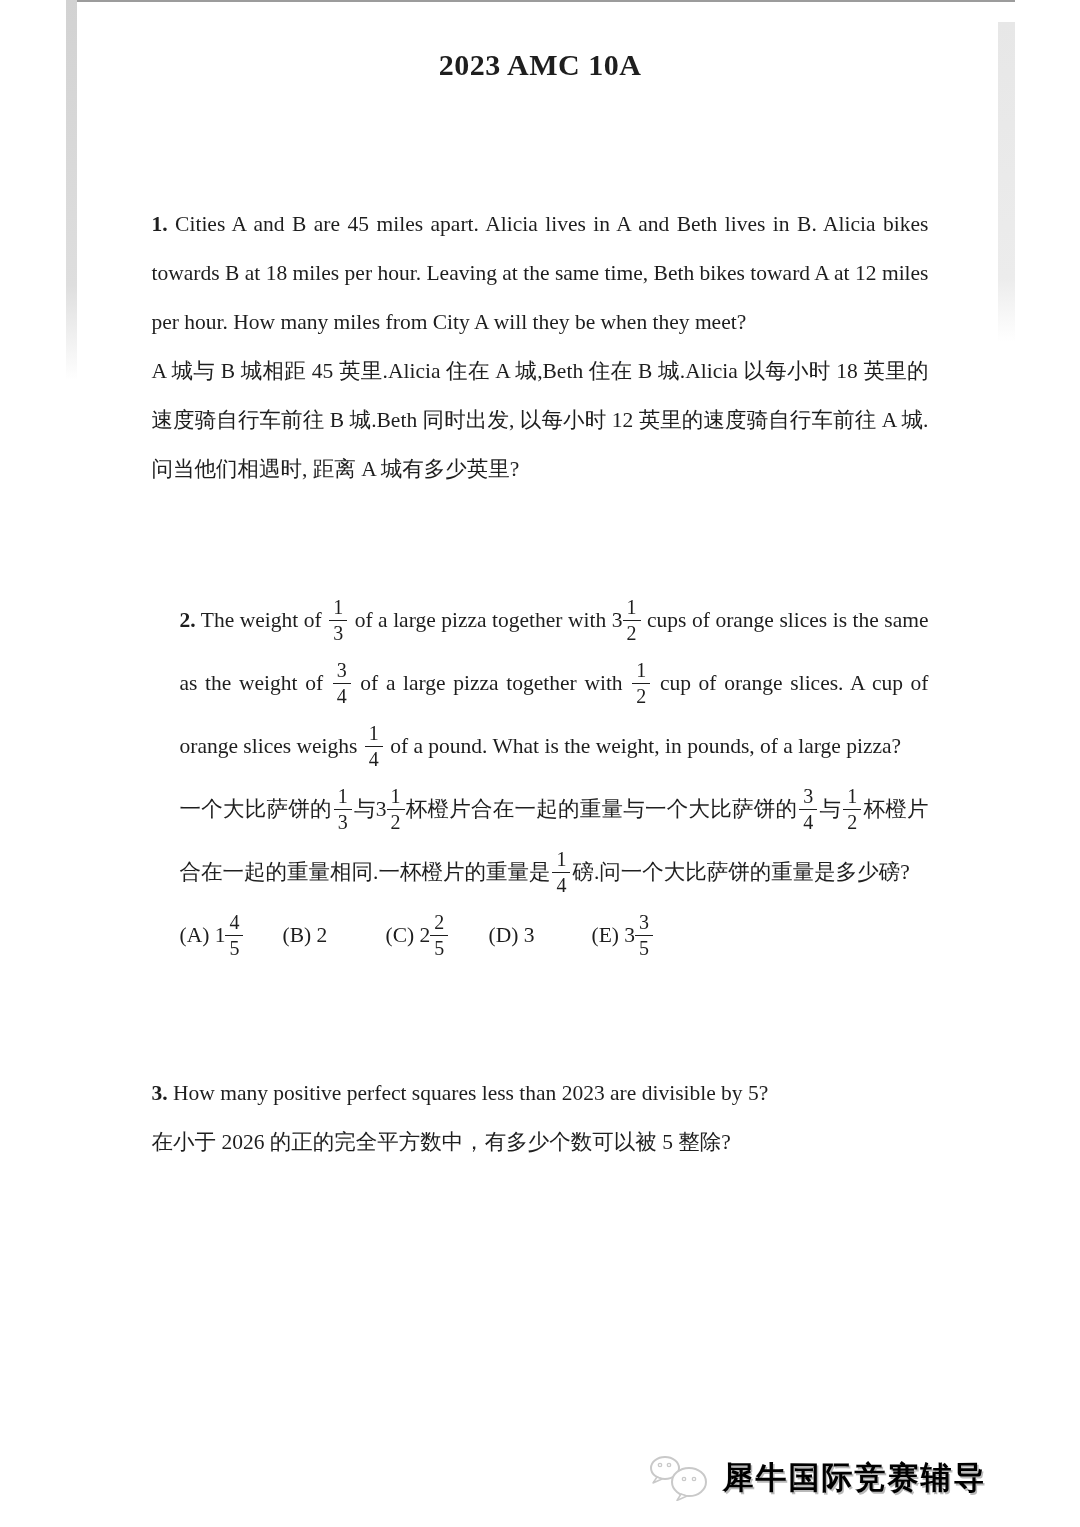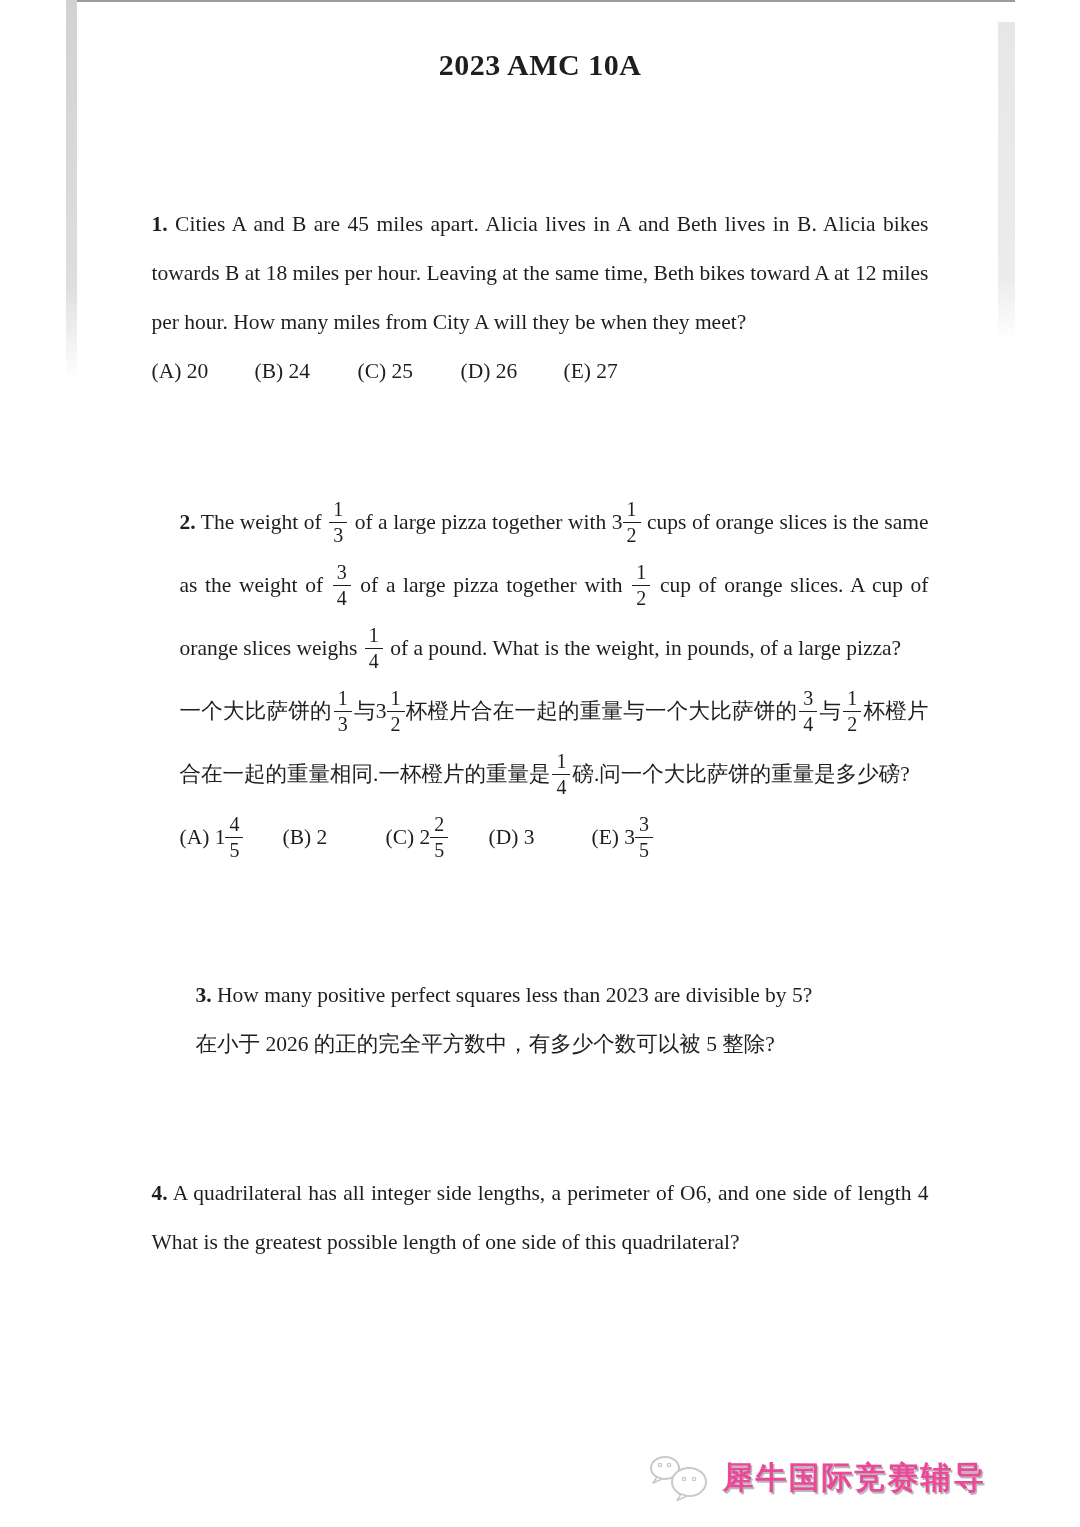--- a/index.html
+++ b/index.html
@@ -28,21 +28,21 @@
   .title {
     margin: 0; padding-top: 46px;
     text-align: center;
     font-size: 30px; line-height: 38px; font-weight: bold;
     letter-spacing: 0.5px;
   }
   .content { padding: 0 86px 0 86px; font-family: Liberation Serif, serif; }
   .problem { margin: 0; }
   .p1 { margin-top: 116px; }
   .p2 { margin-top: 97px; margin-left: 28px; }
-  .p3 { margin-top: 100px; margin-left: 44px; }
+  .p3 { margin-top: 100px; }
   .p4 { margin-top: 100px; }
   .para {
     margin: 0;
     font-size: 21.5px;
     line-height: 49px;
     text-align: justify;
   }
   .bold { font-weight: bold; }
   .choices {
     margin: 0;
@@ -77,41 +77,41 @@
   .watermark {
     position: absolute;
     right: 28px; bottom: 26px;
     display: flex; align-items: center; gap: 9px;
   }
   .wm-text {
     font-family: "Liberation Sans", sans-serif;
     font-weight: bold;
     font-size: 31px;
     letter-spacing: 2px;
-    color: #ec4899;
+    color: #000000;
     text-shadow: 1.5px 1.5px 0 #b9b9b9, -0.5px -0.5px 0 #e8e8e8;
     white-space: nowrap;
   }
   .wm-icon svg { display: block; }
 </style>
 </head>
 <body>
 
 <div class="page">
   <div class="top-line"></div>
   <div class="left-strip"></div>
   <div class="right-strip"></div>
 
   <h1 class="title">2023 AMC 10A</h1>
 
   <div class="content">
 
     <section class="problem p1">
       <p class="para"><span class="bold">1.</span> Cities A and B are 45 miles apart. Alicia lives in A and Beth lives in B. Alicia bikes towards B at 18 miles per hour. Leaving at the same time, Beth bikes toward A at 12 miles per hour. How many miles from City A will they be when they meet?</p>
-      <p class="choices"><span class="choice"><span class="choice-label">(A) </span>20</span><span class="choice"><span class="choice-label">(B) </span>24</span><span class="choice"><span class="choice-label">(C) </span>25</span><span class="choice"><span class="choice-label">(D) </span>26</span><span class="choice"><span class="choice-label">(E) </span>27</span></p>
+      <p class="para">A 城与 B 城相距 45 英里.Alicia 住在 A 城,Beth 住在 B 城.Alicia 以每小时 18 英里的速度骑自行车前往 B 城.Beth 同时出发, 以每小时 12 英里的速度骑自行车前往 A 城.问当他们相遇时, 距离 A 城有多少英里?</p>
     </section>
 
     <section class="problem p2">
       <p class="para"><span class="bold">2.</span> The weight of <span class="frac"><span class="num">1</span><span class="den">3</span></span> of a large pizza together with <span class="mixed">
             <span class="mint">3</span>
             <span class="frac">
               <span class="num">1</span>
               <span class="den">2</span>
             </span>
           </span> cups of orange slices is the same as the weight of <span class="frac"><span class="num">3</span><span class="den">4</span></span> of a large pizza together with <span class="frac"><span class="num">1</span><span class="den">2</span></span> cup of orange slices. A cup of orange slices weighs <span class="frac"><span class="num">1</span><span class="den">4</span></span> of a pound. What is the weight, in pounds, of a large pizza?</p>
@@ -141,23 +141,20 @@
                 <span class="den">5</span>
               </span>
             </span></span></p>
     </section>
 
     <section class="problem p3">
       <p class="para"><span class="bold">3.</span> How many positive perfect squares less than 2023 are divisible by 5?</p>
       <p class="para">在小于 2026 的正的完全平方数中，有多少个数可以被 5 整除?</p>
     </section>
 
-    <section class="problem p4">
-      <p class="para"><span class="bold">4.</span> A quadrilateral has all integer side lengths, a perimeter of O6, and one side of length 4 What is the greatest possible length of one side of this quadrilateral?</p>
-    </section>
 
   </div>
 
   <div class="watermark">
     <span class="wm-icon">
       <svg width="66" height="46" viewBox="0 0 66 46" xmlns="http://www.w3.org/2000/svg">
         <ellipse cx="17" cy="13" rx="14" ry="11" fill="#ffffff" stroke="#c9c9c9" stroke-width="2"></ellipse>
         <path d="M9 22 L5 28 L14 24 Z" fill="#ffffff" stroke="#c9c9c9" stroke-width="1.5" stroke-linejoin="round"></path>
         <circle cx="12" cy="10" r="1.7" fill="none" stroke="#c9c9c9" stroke-width="1.3"></circle>
         <circle cx="21" cy="10" r="1.7" fill="none" stroke="#c9c9c9" stroke-width="1.3"></circle>

